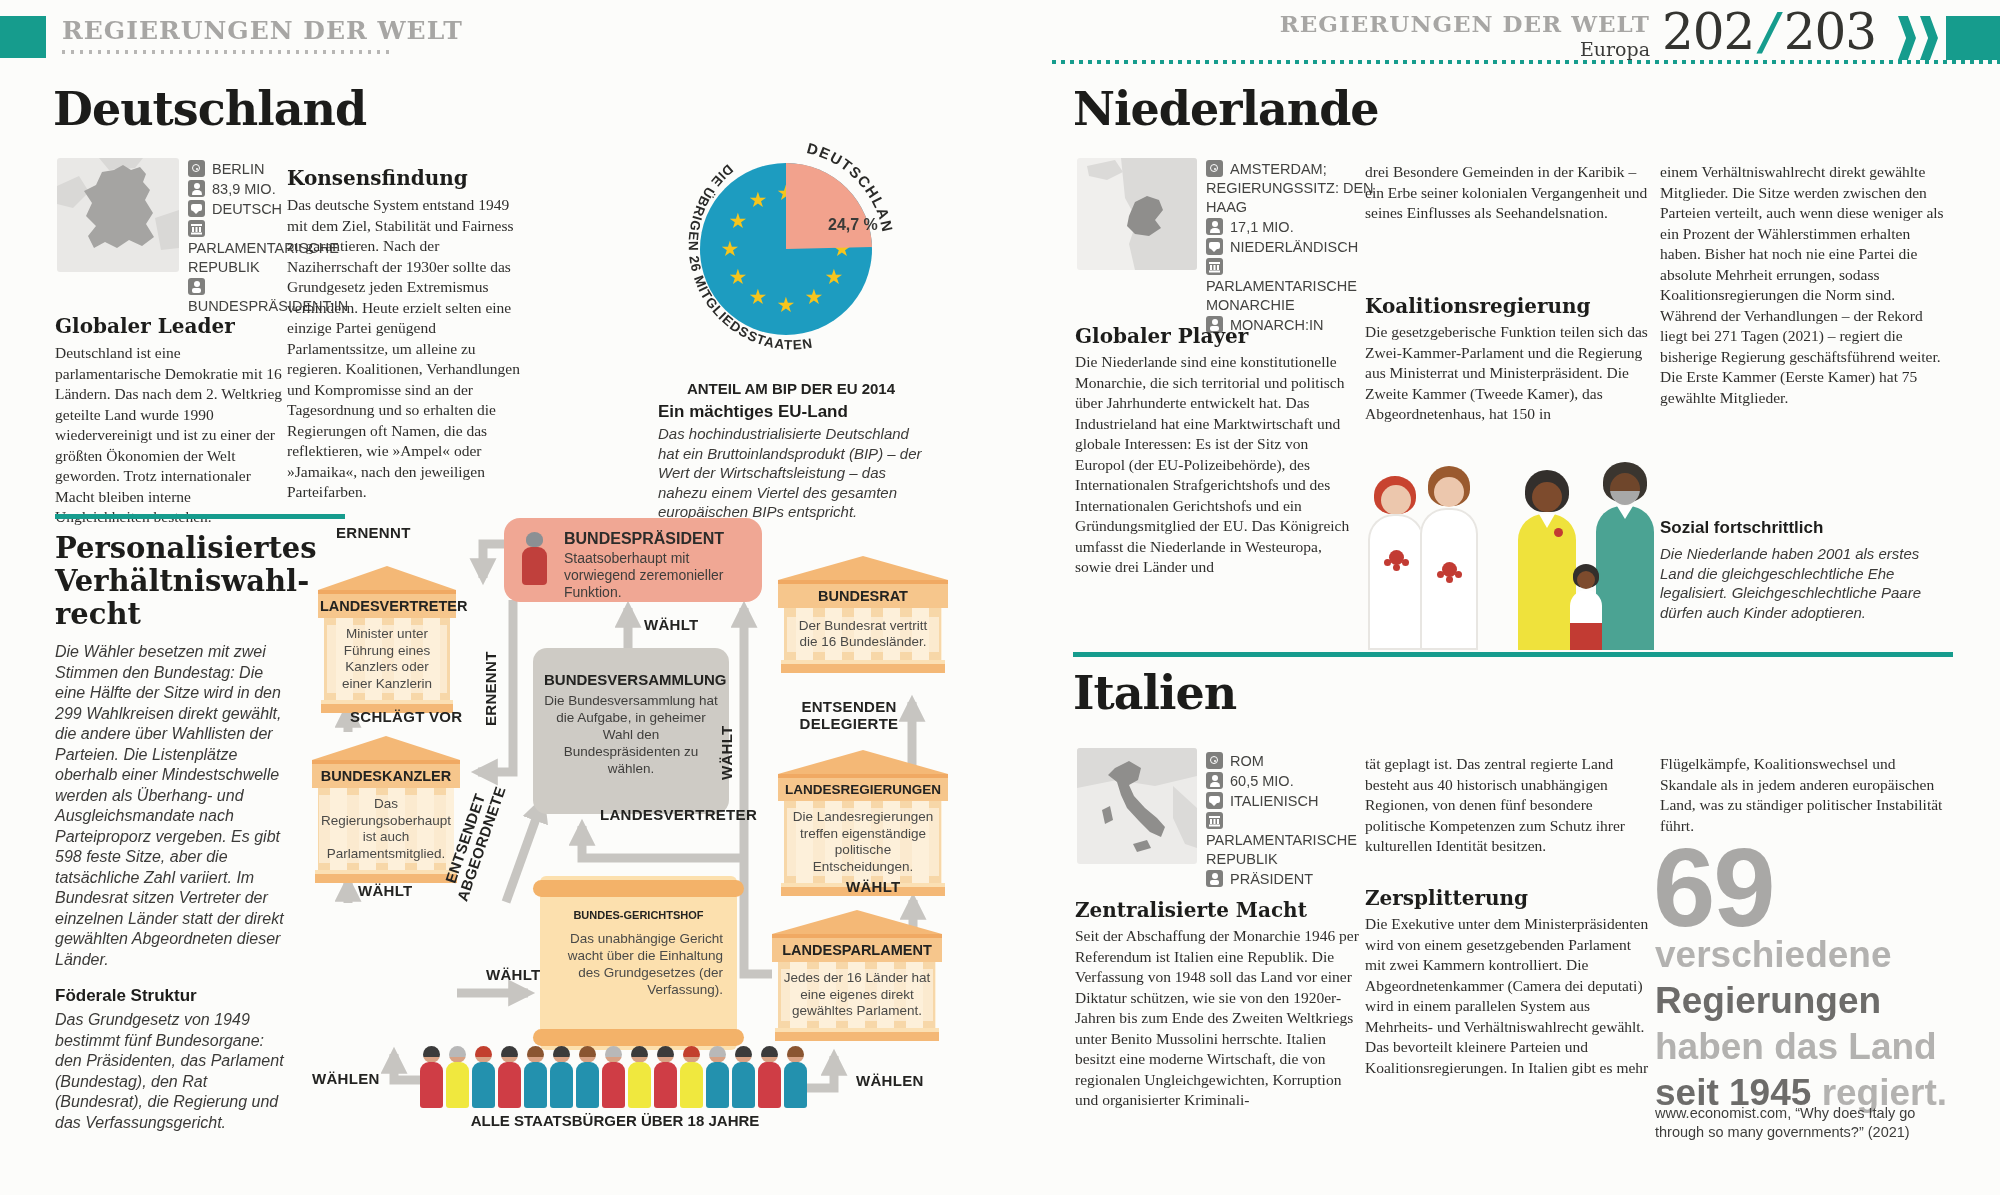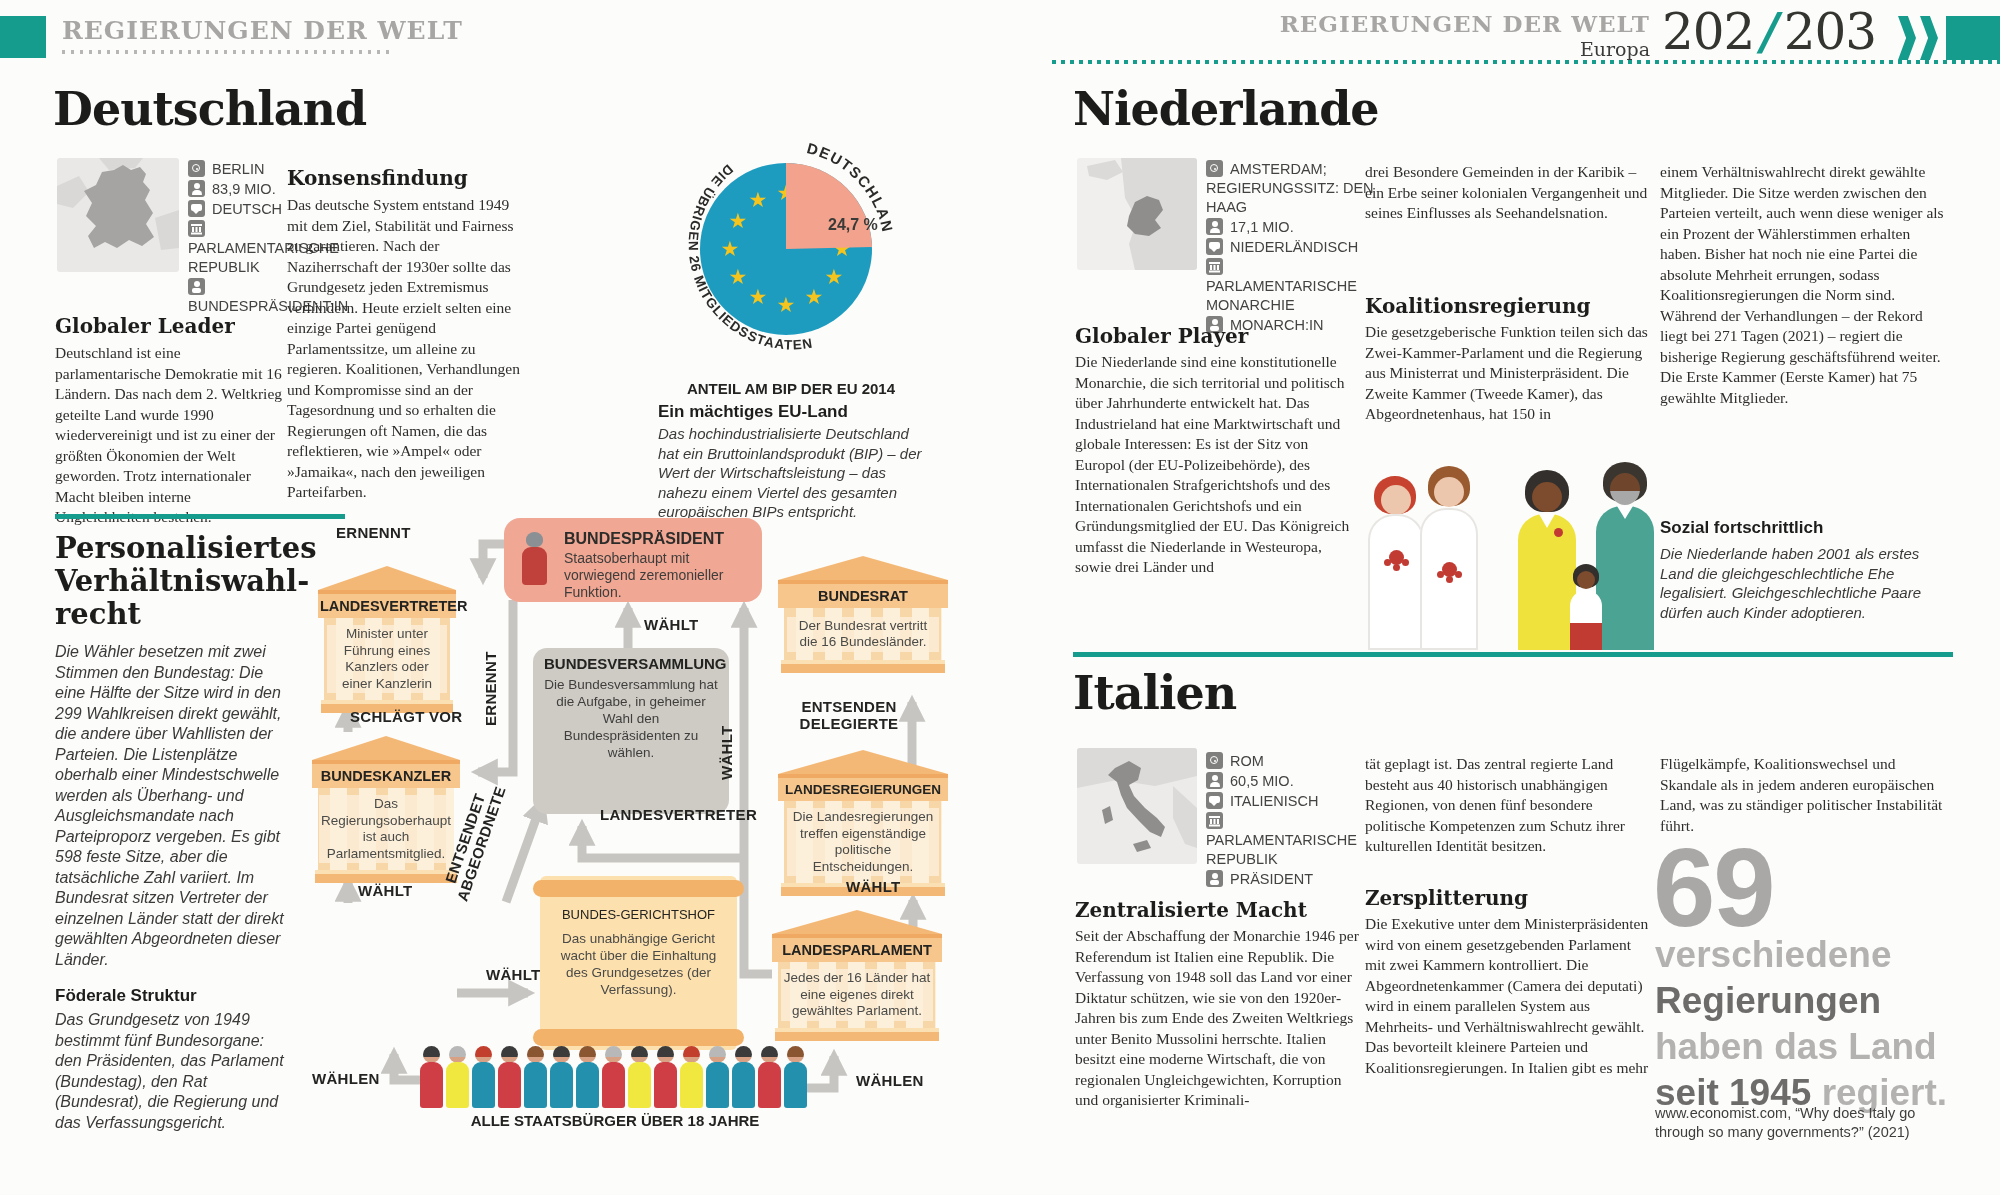--- a/index.html
+++ b/index.html
@@ -57,29 +57,29 @@
   .t-hall { margin:0 6px; background:repeating-linear-gradient(90deg,#f7d7a8 0 12px,#fdf0da 12px 29px);
             padding:7px 3px; font-size:13.5px; line-height:16.5px; color:#4a4a48;
             display:flex; align-items:center; justify-content:center; min-height:52px; }
   .t-text { background:rgba(253,240,218,.78); padding:1px 2px; }
   .t-base { height:13px; background:#f4b876; border-top:4px solid #fbe0b4; margin:0 3px; }
   .pres { background:#f0a794; border-radius:16px; z-index:2; padding:12px 12px 10px 60px; }
   .pres-title { font-weight:bold; font-size:16px; color:#2c2c2a; }
   .pres-desc { font-size:14px; line-height:17px; color:#3e3d3b; margin-top:2px; }
   .pres-head { position:absolute; left:22px; top:14px; width:17px; height:15px; border-radius:50% 50% 40% 40%; background:#8b9094; }
   .pres-body { position:absolute; left:18px; top:29px; width:25px; height:38px; border-radius:9px 9px 4px 4px; background:#c0403c; }
-  .gbox { background:#cecbc5; border-radius:14px; z-index:2; padding:7px 11px; text-align:center; }
+  .gbox { background:#cecbc5; border-radius:14px; z-index:2; padding:23px 11px; text-align:center; }
   .gbox-title { font-weight:bold; font-size:15px; color:#232321; margin-bottom:4px; }
   .gbox-desc { font-size:13.5px; line-height:17px; color:#3f3e3c; }
   .scroll { background:#fce0ae; border-radius:6px; z-index:2; padding:30px 14px 34px; text-align:center; position:absolute; }
   .scroll::before,.scroll::after { content:""; position:absolute; left:-7px; right:-7px; height:17px;
             background:#f3b269; border-radius:9px; }
   .scroll::before { top:4px; } .scroll::after { bottom:4px; }
-  .scroll-title { font-weight:normal; font-size:13px; line-height:18px; color:#232321; margin-bottom:6px; }
-  .scroll-desc { font-size:13.5px; line-height:17px; color:#4a4a48; }
+  .scroll-title { font-weight:bold; font-size:11px; line-height:18px; color:#232321; margin-bottom:6px; }
+  .scroll-desc { font-size:13.5px; line-height:17px; color:#4a4a48;text-align:right; }
 
   
   .citizens { display:flex; gap:3px; z-index:2; }
   .cz { width:23px; height:62px; position:relative; }
   .cz i { position:absolute; left:3px; top:0; width:17px; height:17px; border-radius:50%; }
   .cz b { position:absolute; left:0; top:16px; width:23px; height:46px; border-radius:9px 9px 3px 3px; }
   .hk i { background:linear-gradient(#3b3b3b 62%,#d8a183 62%); }
   .hg i { background:linear-gradient(#b8b8b8 62%,#d8a183 62%); }
   .hr i { background:linear-gradient(#c23f2e 62%,#d8a183 62%); }
   .hb i { background:linear-gradient(#8a5531 62%,#d8a183 62%); }

